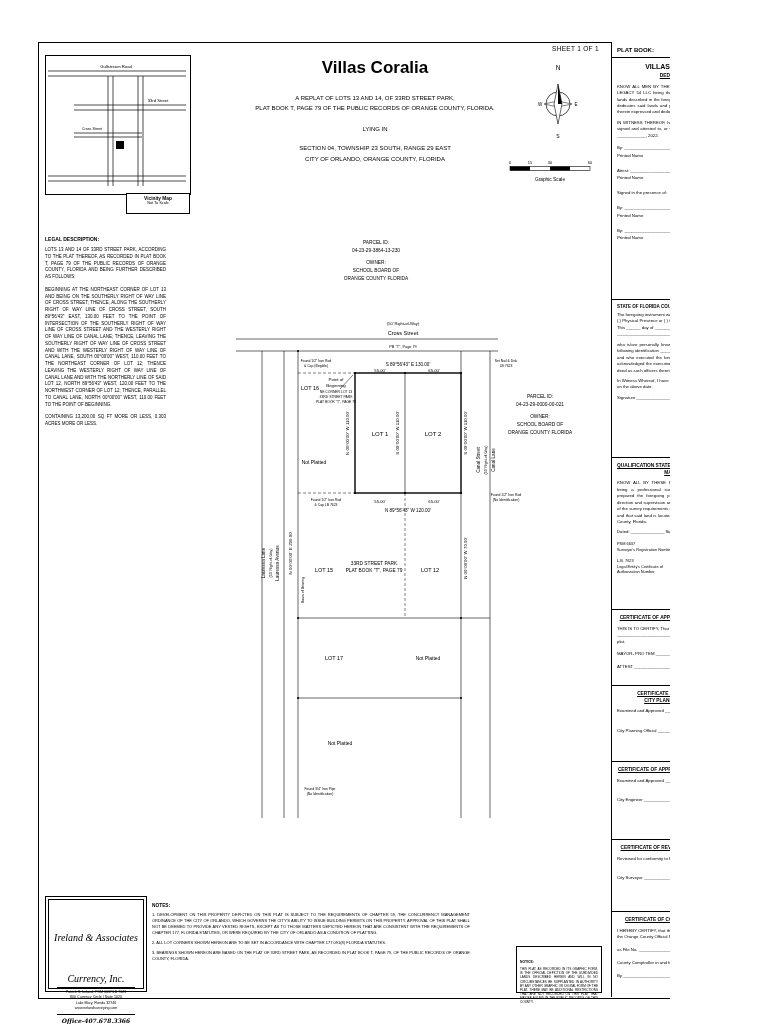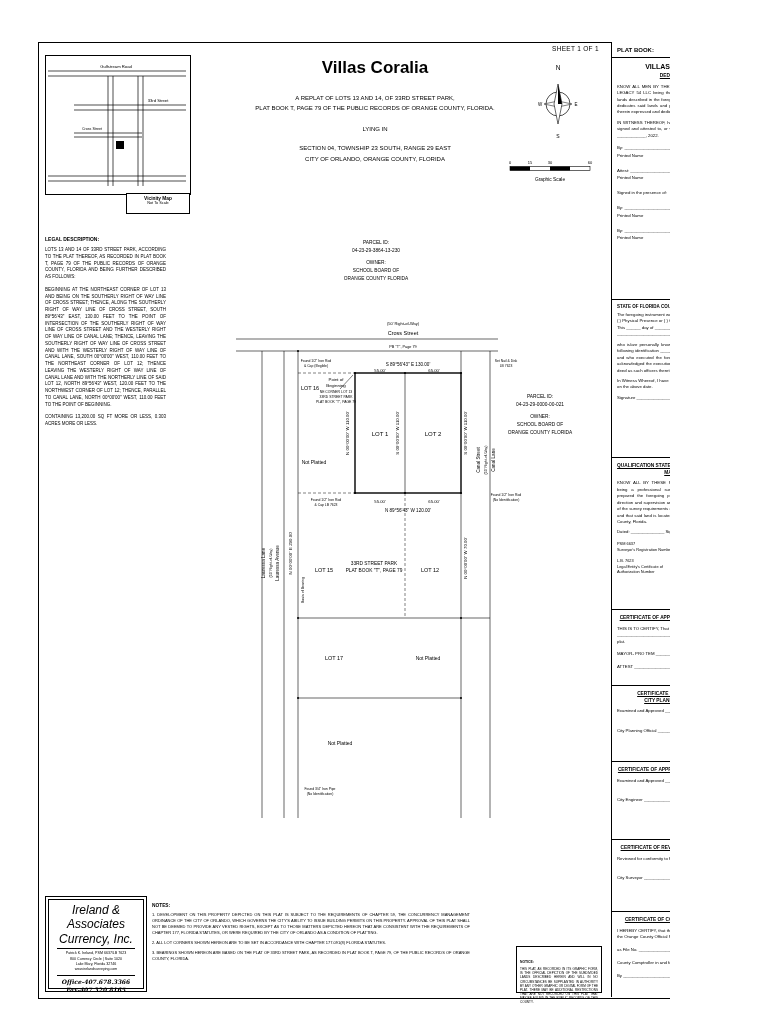--- a/index.html
+++ b/index.html
@@ -42,21 +42,21 @@
   #notes{left:152px;top:903px;width:318px;}
   #notes .h{font-size:4.8px;font-weight:bold;margin-bottom:4px;}
   #notes .item{font-size:4px;line-height:1.5;text-align:justify;margin-bottom:4px;}
   
   #notice-box{left:516px;top:946px;width:86px;height:47px;border:.8px solid #000;box-sizing:border-box;padding:2px 3px;}
   #notice-box .h{font-size:3.4px;font-weight:bold;}
   #notice-box .bdy{font-size:3.1px;line-height:1.35;text-align:justify;}
   
   #firm-box{left:45px;top:896px;width:102px;height:96px;border:1.3px solid #000;box-sizing:border-box;background:#fff;}
   #firm-inner{position:absolute;inset:2px;border:1px solid #000;text-align:center;padding-top:3px;box-sizing:border-box;}
-  .firm-name{font-family:Liberation Sans, sans-serif;font-style:italic;font-size:12px;line-height:1.2;}
+  .firm-name{font-family:Liberation Serif, serif;font-style:italic;font-size:10px;line-height:1.2;margin-top:29px;}
   .firm-line{font-size:3.6px;line-height:1.5;}
   .firm-sep{border-top:.6px solid #000;margin:2px 8px;}
   .firm-phone{font-family:"DejaVu Serif",serif;font-style:italic;font-weight:bold;font-size:6px;line-height:1.35;}
   
   svg text{font-family:"Liberation Sans",sans-serif;fill:#000;}
   #plat-svg{left:188px;top:218px;}
   #north-svg{left:537px;top:60px;}
   #scale-svg{left:504px;top:156px;}
 </style>
 </head>

